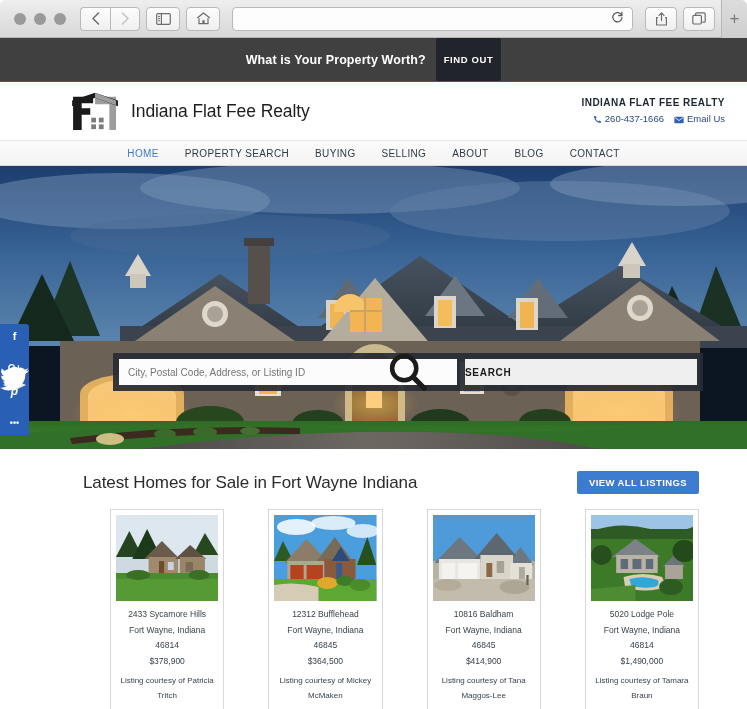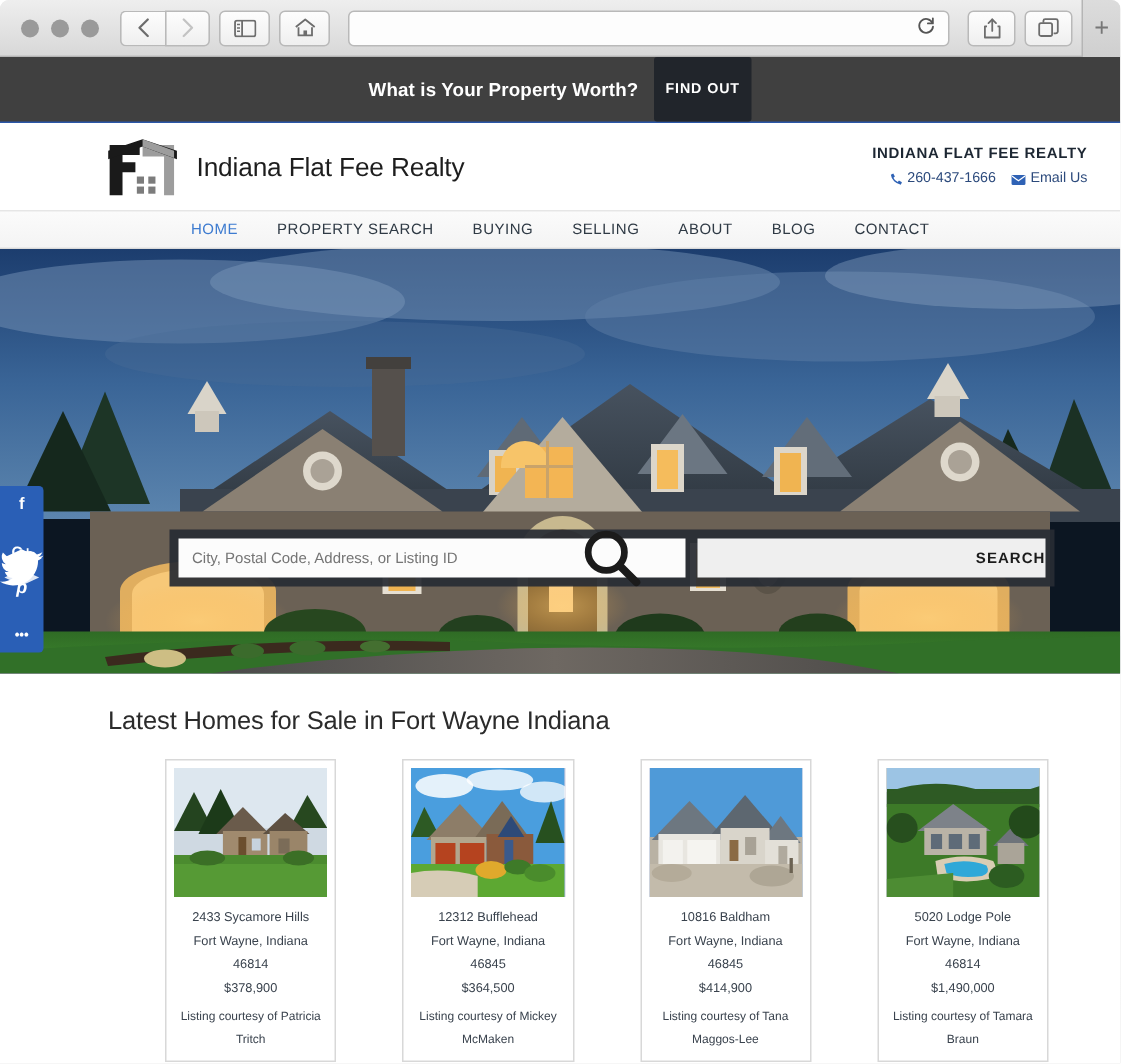--- a/index.html
+++ b/index.html
@@ -124,27 +124,27 @@
     background: rgba(40,44,52,.93);
     padding: 6px; display: flex; gap: 8px; z-index: 4; margin-left: 24px;
   }
   .searchbar input {
     flex: 1; border: none; outline: none;
     background: #fcfcfc; font-size: 10px; color: #555;
     padding: 0 9px; font-family: "Liberation Sans", sans-serif;
   }
   .searchbar .sbtn {
     width: 232px; background: #efefef;
-    display: flex; align-items: center; justify-content: flex-end; gap: 5px;
+    display: flex; align-items: center; justify-content: flex-start; gap: 5px;
     font-size: 10px; font-weight: 700; letter-spacing: .7px; color: #1b1b1b;
   }
 
   
   .listings { padding: 22px 48px 0 72px; background: #fff; }
-  .lhead { display: flex; align-items: center; justify-content: space-between; }
+  .lhead { display: flex; align-items: center; justify-content: space-between; margin-left: 11px; }
   .lhead h2 { font-size: 17px; font-weight: 400; color: #2b2b2b; letter-spacing: -.1px; }
   .viewall {
     background: #3d7bd0; color: #fff; font-size: 9.5px; font-weight: 600;
     letter-spacing: .4px; padding: 6px 12px; border-radius: 2px;
   }
   .cards { display: flex; gap: 6px; margin-top: 15px; }
   .card {
     width: 148px; background: #fff;
     border: 1px solid #d8d8d8; padding: 5px 5px 7px; margin-left: 38px;
   }
@@ -423,20 +423,21 @@
               <line x1="7" y1="7" x2="10.2" y2="10.2" stroke="#1b1b1b" stroke-width="1.5" stroke-linecap="round"></line>
             </svg>
           <span>SEARCH</span>
         </div>
       </div>
     </div>
 
     <div class="listings">
       <div class="lhead">
         <h2>Latest Homes for Sale in Fort Wayne Indiana</h2>
+        <span class="viewall">VIEW ALL LISTINGS</span>
       </div>
 
       <div class="cards">
 
         <div class="card">
           <div class="thumb">
             <svg viewBox="0 0 138 86" preserveAspectRatio="none">
               <rect width="138" height="86" fill="#cfd9e2"></rect>
               <rect width="138" height="40" fill="#dde7ef"></rect>
               <path d="M0 42 L18 16 L36 42 Z" fill="#24441f"></path>

